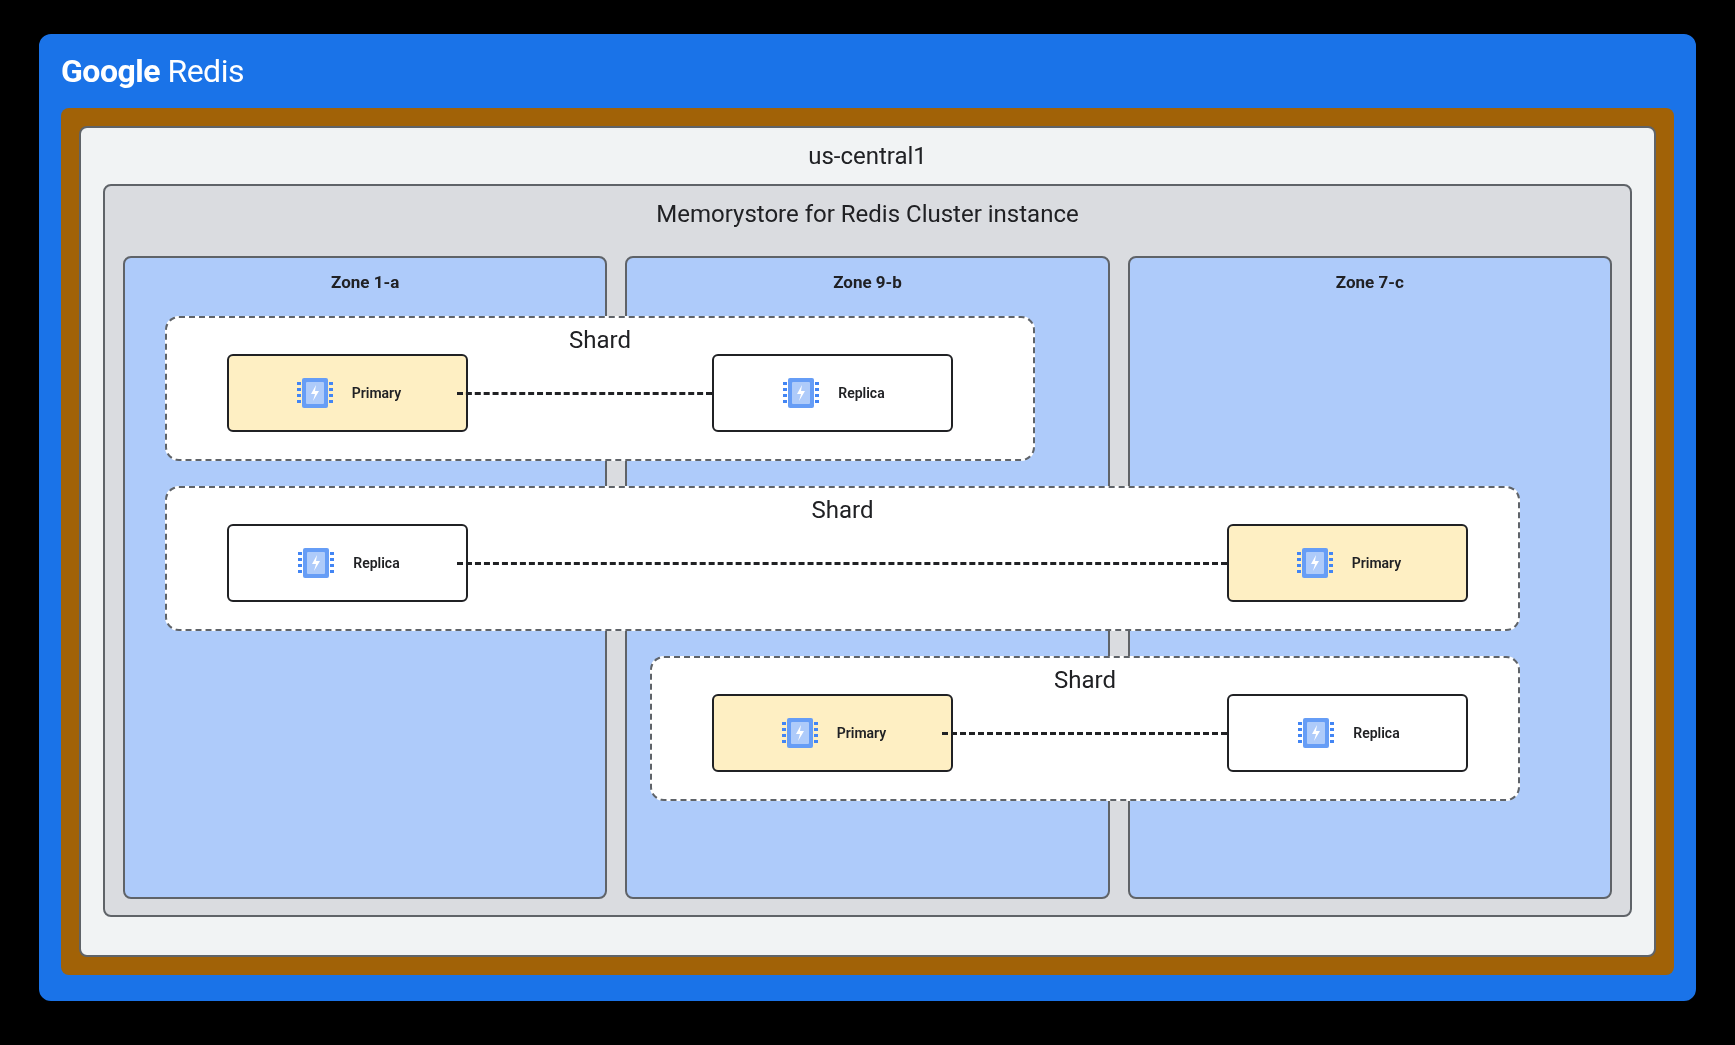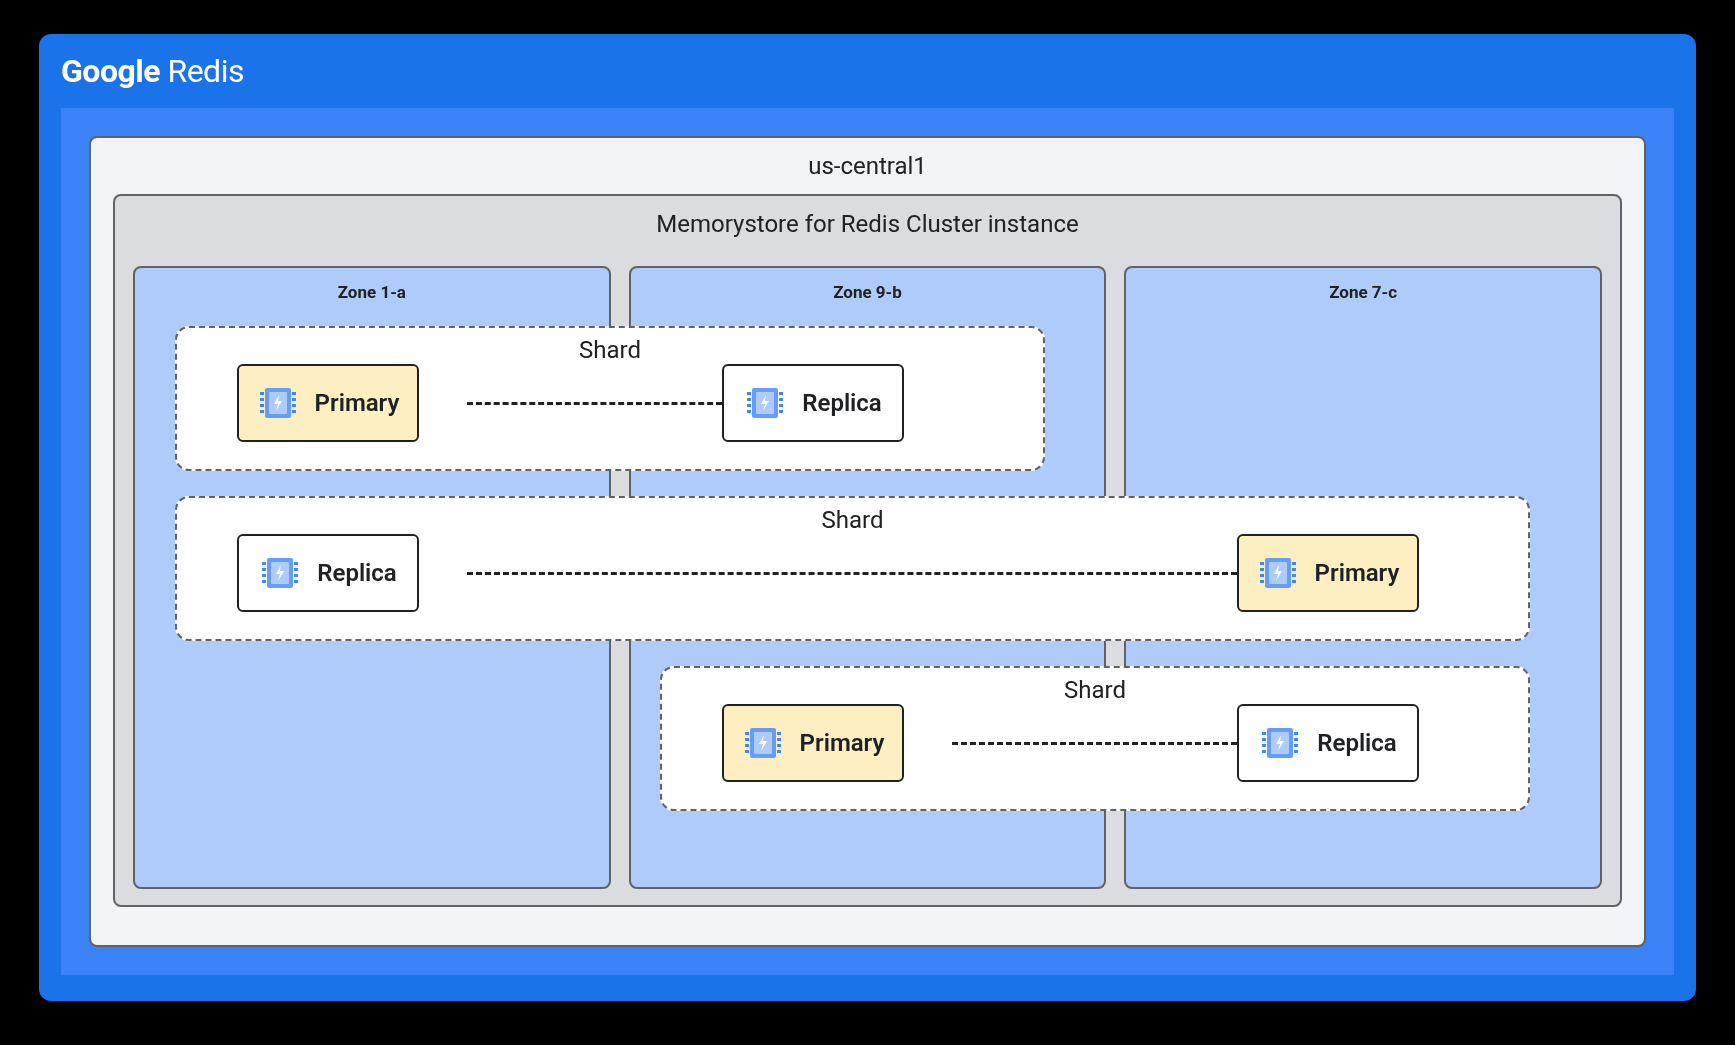--- a/index.html
+++ b/index.html
@@ -20,23 +20,23 @@
   }
   .gc-logo {
     color: #fff;
     font-size: 32px;
     font-weight: 400;
     margin-bottom: 18px;
     letter-spacing: -0.5px;
   }
   .gc-logo b { font-weight: 700; }
   .white-box {
-    background: #3b82f6;
-    border-radius: 0;
-    padding: 28px;
+    background: #a16207;
+    border-radius: 8px;
+    padding: 18px;
     height: calc(100% - 60px);
   }
   .region-box {
     background: #f1f3f4;
     border: 2px solid #5f6368;
     border-radius: 8px;
     padding: 14px 22px 40px 22px;
     height: 100%;
     text-align: center;
   }
@@ -89,30 +89,30 @@
   .shard-label {
     font-size: 24px;
     color: #202124;
     position: absolute;
     top: 8px;
     left: 50%;
     transform: translateX(-50%);
   }
   .node {
     position: absolute;
-    width: 182px;
+    width: 241px;
     height: 78px;
     border: 2px solid #202124;
     border-radius: 6px;
     background: #fff;
     display: flex;
     align-items: center;
     justify-content: center;
     gap: 16px;
-    font-size: 24px;
+    font-size: 14px;
     font-weight: 600;
     color: #202124;
   }
   .node.primary { background: #feefc3; }
   .conn {
     position: absolute;
     border-top: 3px dashed #202124;
     height: 0;
   }
   

